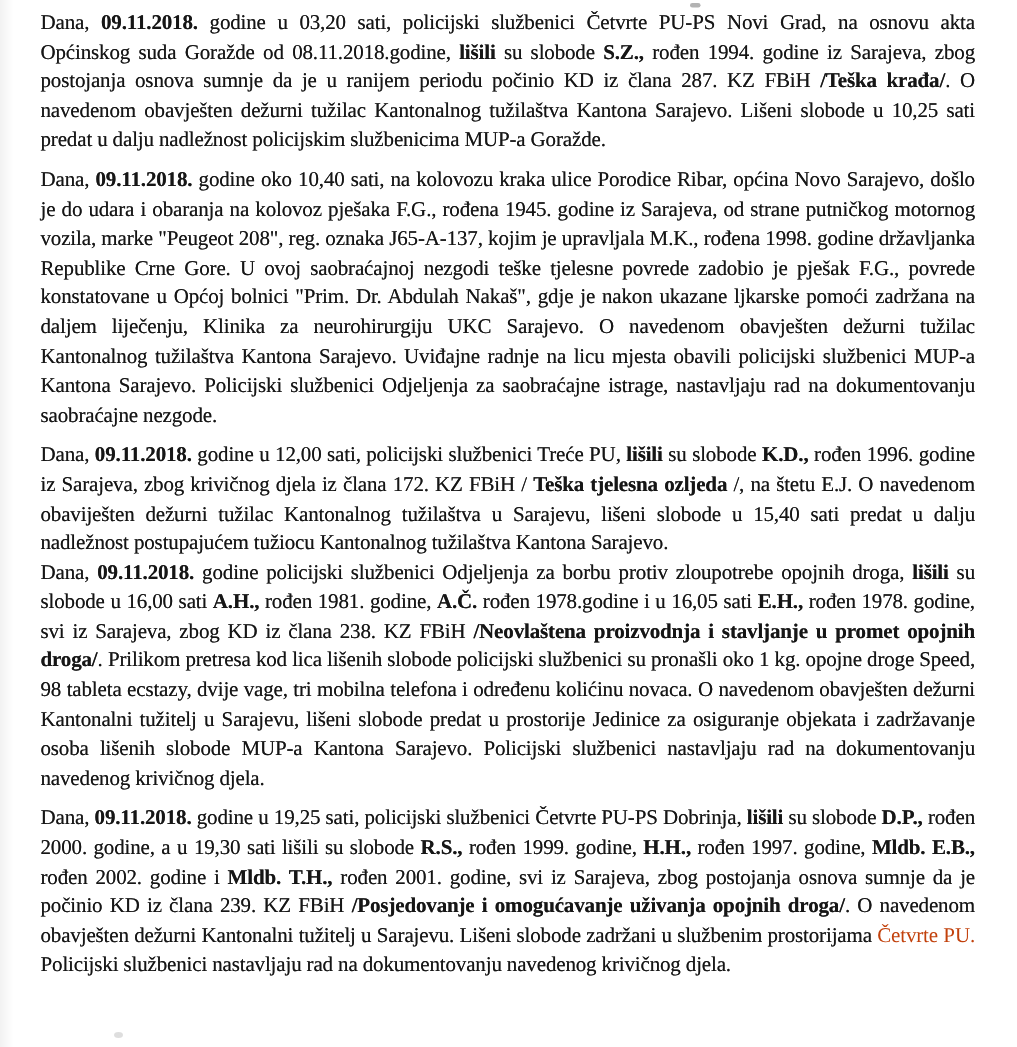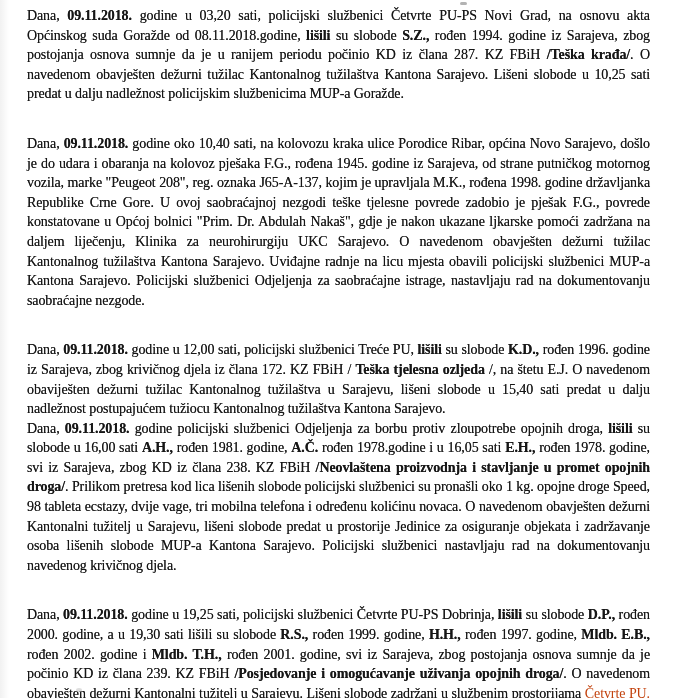--- a/index.html
+++ b/index.html
@@ -21,21 +21,21 @@
     line-height: 19.6px;
     letter-spacing: -0.1px;
     color: #161616;
     text-align: justify;
     text-shadow: 0 0 0.3px rgba(22,22,22,0.75);
   }
   .page p {
     margin: 0;
   }
   .page p.gap {
-    margin-top: 30px;
+    margin-top: 7px;
   }
   .b { font-weight: bold; }
   .faded { color: #c2410c; text-shadow: none; }
   .edge-shade {
     position: absolute;
     left: 0; top: 0; bottom: 0;
     width: 9px;
     background: linear-gradient(to right, rgba(0,0,0,0.055), rgba(0,0,0,0));
     pointer-events: none;
   }

